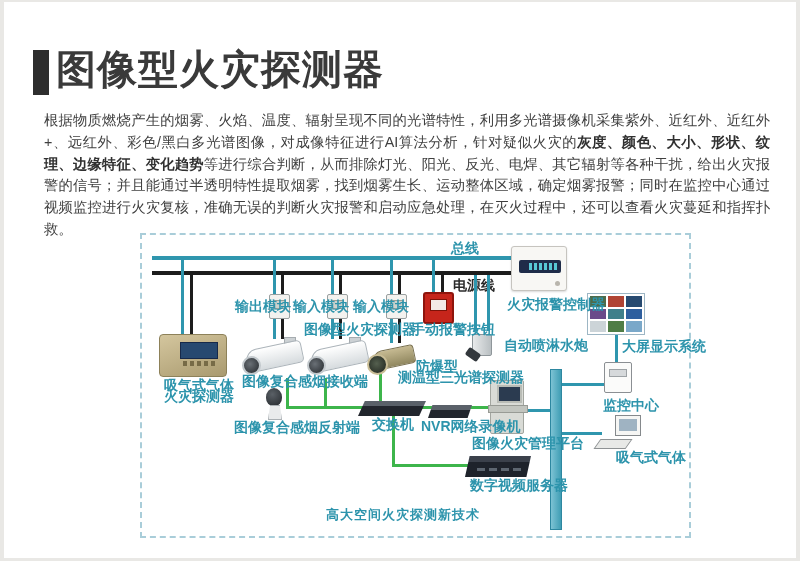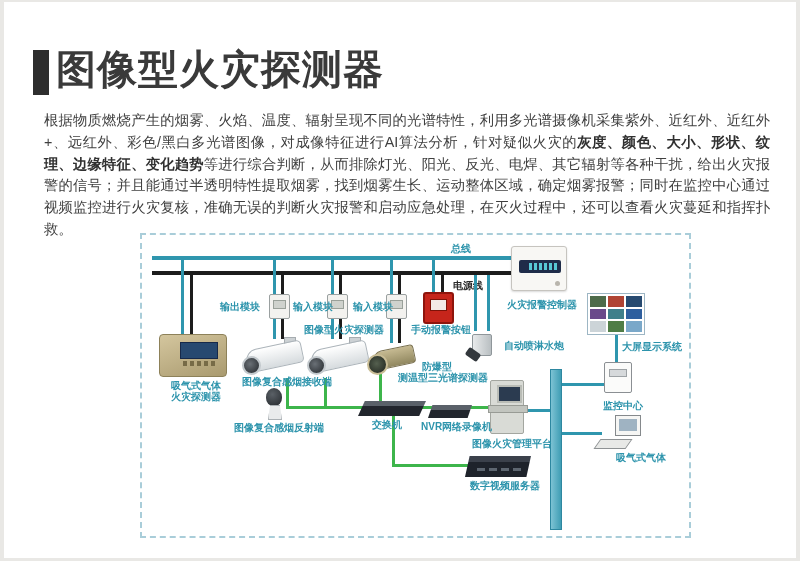--- a/index.html
+++ b/index.html
@@ -21,21 +21,21 @@
   .subtitle-bar .hot{color:#d5311d;}
 
   
   .intro{position:absolute;left:40px;top:108px;width:726px;margin:0;
     font-size:14.3px;line-height:21.8px;text-align:justify;color:#3f3f3f;}
   .intro b{color:#303030;}
 
   
   .dashed-border{position:absolute;left:136px;top:231px;width:547px;height:301px;
     border:2px dashed #a9cdd9;}
-  .lbl{position:absolute;font-size:10px;font-weight:bold;color:#2d94ac;white-space:nowrap;line-height:11px;}
+  .lbl{position:absolute;font-size:14px;font-weight:bold;color:#2d94ac;white-space:nowrap;line-height:11px;}
   .lbl.dark{color:#2a2a2a;}
   .lbl.center{text-align:center;}
   .caption{position:absolute;left:322px;top:504px;font-size:13px;font-weight:bold;color:#2d94ac;letter-spacing:1px;}
 
   .vline,.hline{position:absolute;}
   .vline{width:3px;}
   .hline{height:3px;}
   .teal{background:#2f96ae;}
   .blk{background:#1c1c1c;}
   .grn{background:#3db54b;}
@@ -224,21 +224,21 @@
       <i></i>
     </div>
 
   <div class="dev pc" style="left:593px;top:413px;width:46px;height:34px;">
     <span class="mon">
         <i></i>
       </span>
     <span class="base"></span>
   </div>
 
-  <div class="lbl" style="left:216px;top:299px;">输出模块</div>
+  <div class="lbl" style="left:231px;top:299px;">输出模块</div>
   <div class="lbl" style="left:289px;top:299px;">输入模块</div>
   <div class="lbl" style="left:349px;top:299px;">输入模块</div>
   <div class="lbl" style="left:407px;top:322px;">手动报警按钮</div>
   <div class="lbl" style="left:300px;top:322px;">图像型火灾探测器</div>
   <div class="lbl" style="left:503px;top:297px;">火灾报警控制器</div>
   <div class="lbl" style="left:238px;top:374px;">图像复合感烟接收端</div>
   <div class="lbl center" style="left:160px;top:378px;width:64px;">
     <div>吸气式气体</div>
     <div>火灾探测器</div>
   </div>
@@ -249,14 +249,15 @@
   <div class="lbl" style="left:500px;top:338px;">自动喷淋水炮</div>
   <div class="lbl" style="left:618px;top:339px;">大屏显示系统</div>
   <div class="lbl" style="left:230px;top:420px;">图像复合感烟反射端</div>
   <div class="lbl" style="left:368px;top:417px;">交换机</div>
   <div class="lbl" style="left:417px;top:419px;">NVR网络录像机</div>
   <div class="lbl" style="left:468px;top:436px;">图像火灾管理平台</div>
   <div class="lbl" style="left:466px;top:478px;font-family:Liberation Serif, serif;">数字视频服务器</div>
   <div class="lbl" style="left:599px;top:398px;">监控中心</div>
   <div class="lbl" style="left:612px;top:450px;">吸气式气体</div>
 
+  <div class="caption">高大空间火灾探测新技术</div>
 
 </div>
 
 </body></html>

